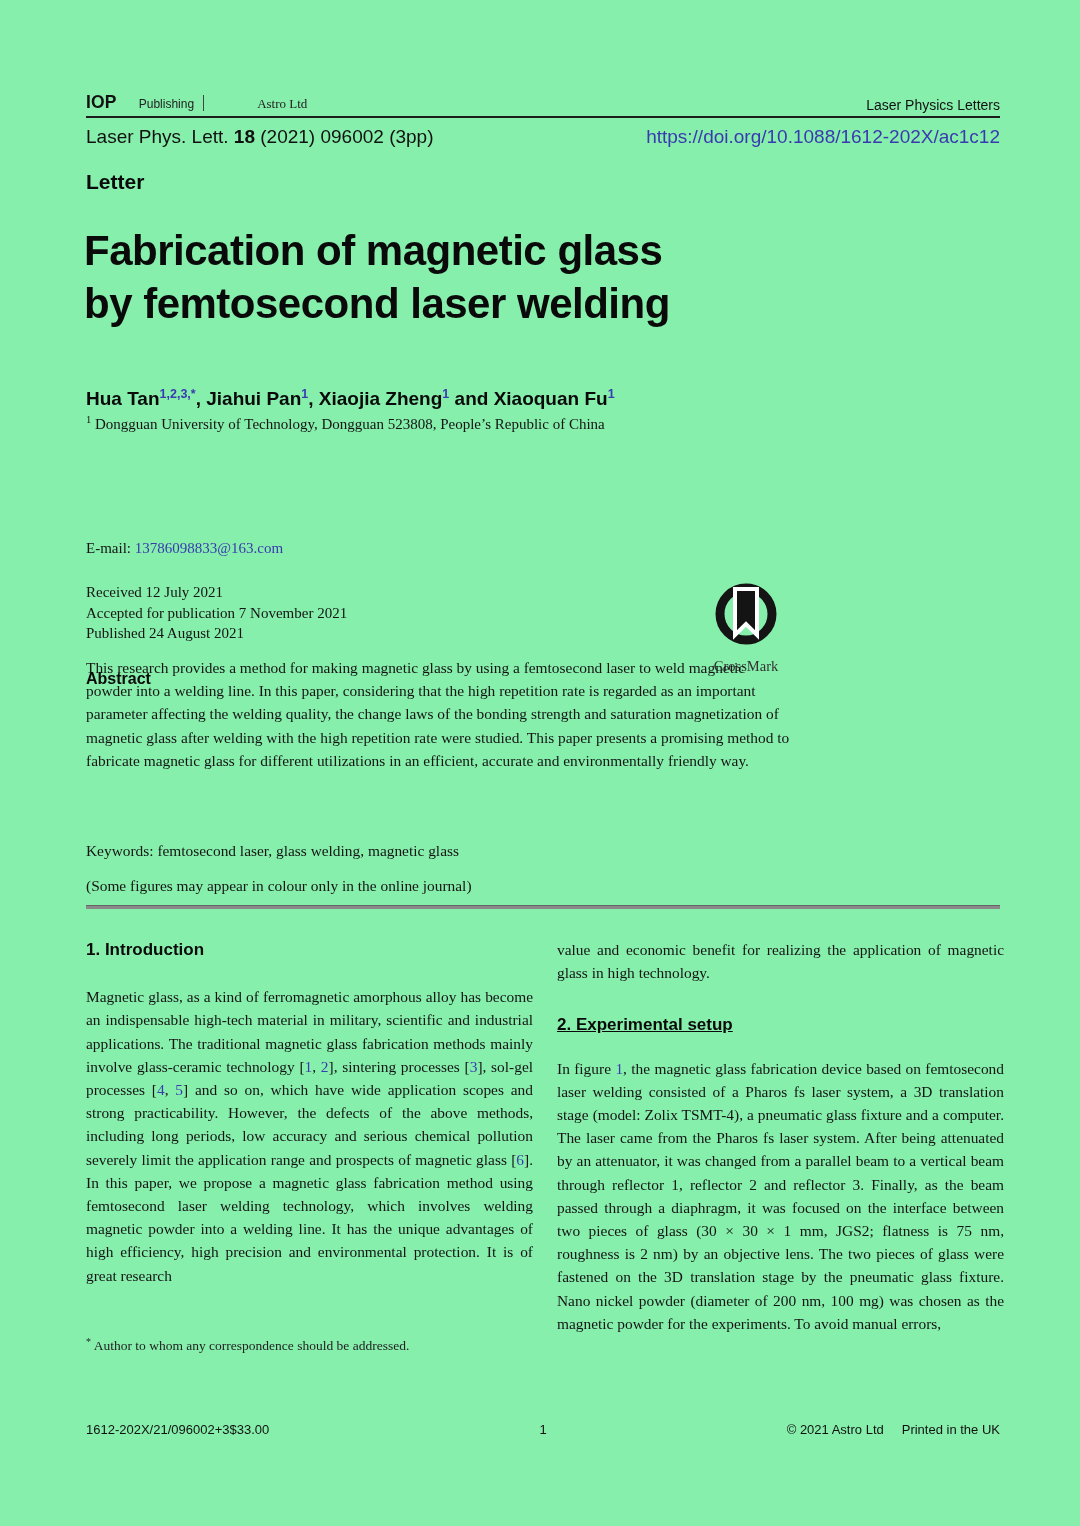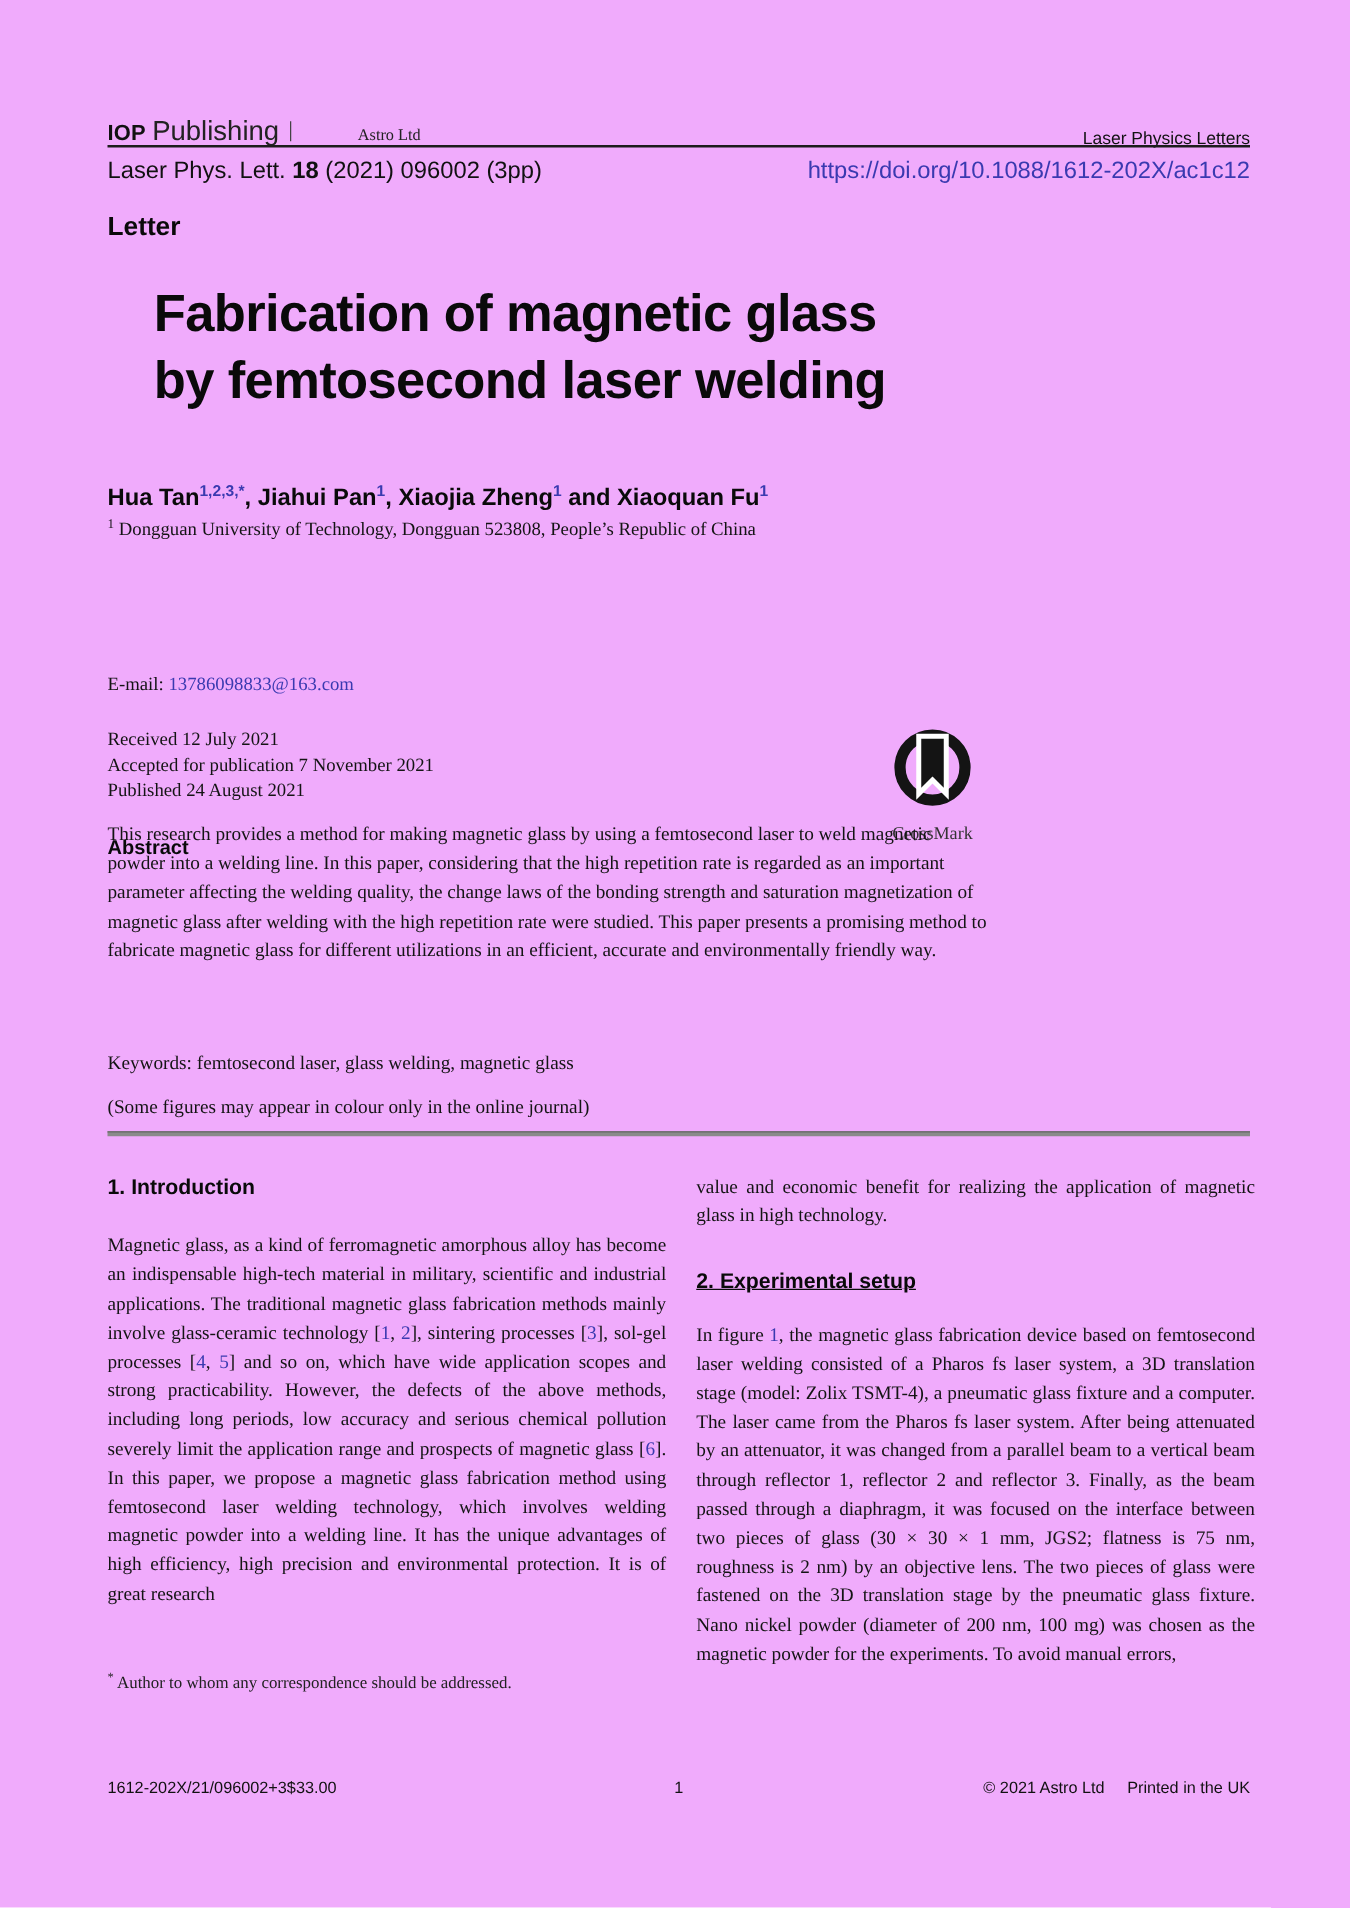--- a/index.html
+++ b/index.html
@@ -1,39 +1,39 @@
 <!DOCTYPE html>
 <html style="--link: #3a3ab0; --rule_gray: #8a8a8a;"><head>
 <meta charset="utf-8">
 <style>
   html,body { margin:0; padding:0; background:#ffffff; }
   .page {
-    position:relative; width:1080px; height:1526px; background:#f0abfc;
+    position:relative; width:1080px; height:1526px; background:#86efac;
     font-family:"Liberation Serif", serif; color:#141414; overflow:hidden;
   }
   .lnk { color:var(--link, #3a3ab0); text-decoration:none; cursor:pointer; }
   .b { font-weight:bold; }
   sup { font-size:68%; line-height:0; vertical-align:super; }
 
   
   .hdr-row1 { position:absolute; left:86px; width:914px; top:92px; display:flex; justify-content:space-between; align-items:flex-end; }
   .hdr-left { display:flex; align-items:baseline; }
   .iop-bold { font-family:"Liberation Sans", sans-serif; font-weight:bold; font-size:17.5px; letter-spacing:0.2px; color:#111; }
-  .iop-pub  { font-family:"Liberation Sans", sans-serif; font-size:22px; color:#222; margin-left:5px; }
+  .iop-pub  { font-family:"Liberation Sans", sans-serif; font-size:12px; color:#222; margin-left:22px; }
   .hdr-div  { display:inline-block; width:1px; height:16px; background:#444; margin:0 9px; align-self:center; }
   .astro    { font-family:Liberation Serif, serif; font-size:13px; color:#222;margin-left:44px; }
   .hdr-journal { font-family:"Liberation Sans", sans-serif; font-size:14px; color:#111; }
   .rule1 { position:absolute; left:86px; width:914px; top:116px; height:2px; background:#1c1c1c; }
   .hdr-row2 { position:absolute; left:86px; width:914px; top:126px; display:flex; justify-content:space-between; font-family:"Liberation Sans", sans-serif; font-size:19px; color:#111; }
 
   .letter-label { position:absolute; left:86px; top:170px; font-family:"Liberation Sans", sans-serif; font-weight:bold; font-size:21px; color:#0a0a0a; }
 
   .title { position:absolute; left:84px; top:224px; width:760px;
     font-family:"Liberation Sans", sans-serif; font-weight:bold; font-size:42px;
-    line-height:53px; color:#0a0a0a; letter-spacing:-0.5px;margin-left:39px; }
+    line-height:53px; color:#0a0a0a; letter-spacing:-0.5px; }
 
   .authors { position:absolute; left:86px; top:388px; width:780px;
     font-family:"Liberation Sans", sans-serif; font-weight:bold; font-size:19px; color:#0a0a0a; }
   .authors sup { font-size:12.5px; }
 
   .affils { position:absolute; left:86px; top:414px; width:700px; font-size:15px; line-height:21.3px; color:#141414; }
   .affils sup { font-size:10.5px; }
 
   .email-line { position:absolute; left:86px; top:540px; font-size:15px; }
 

